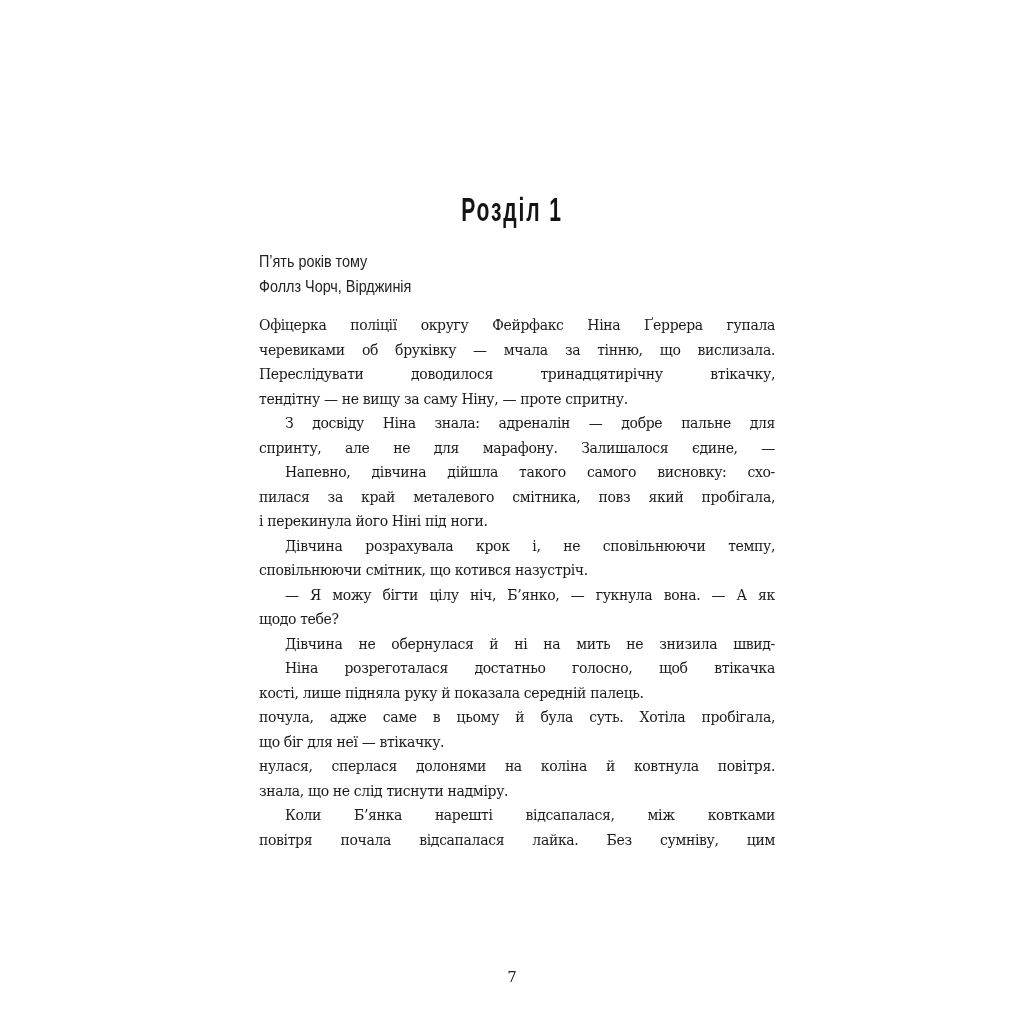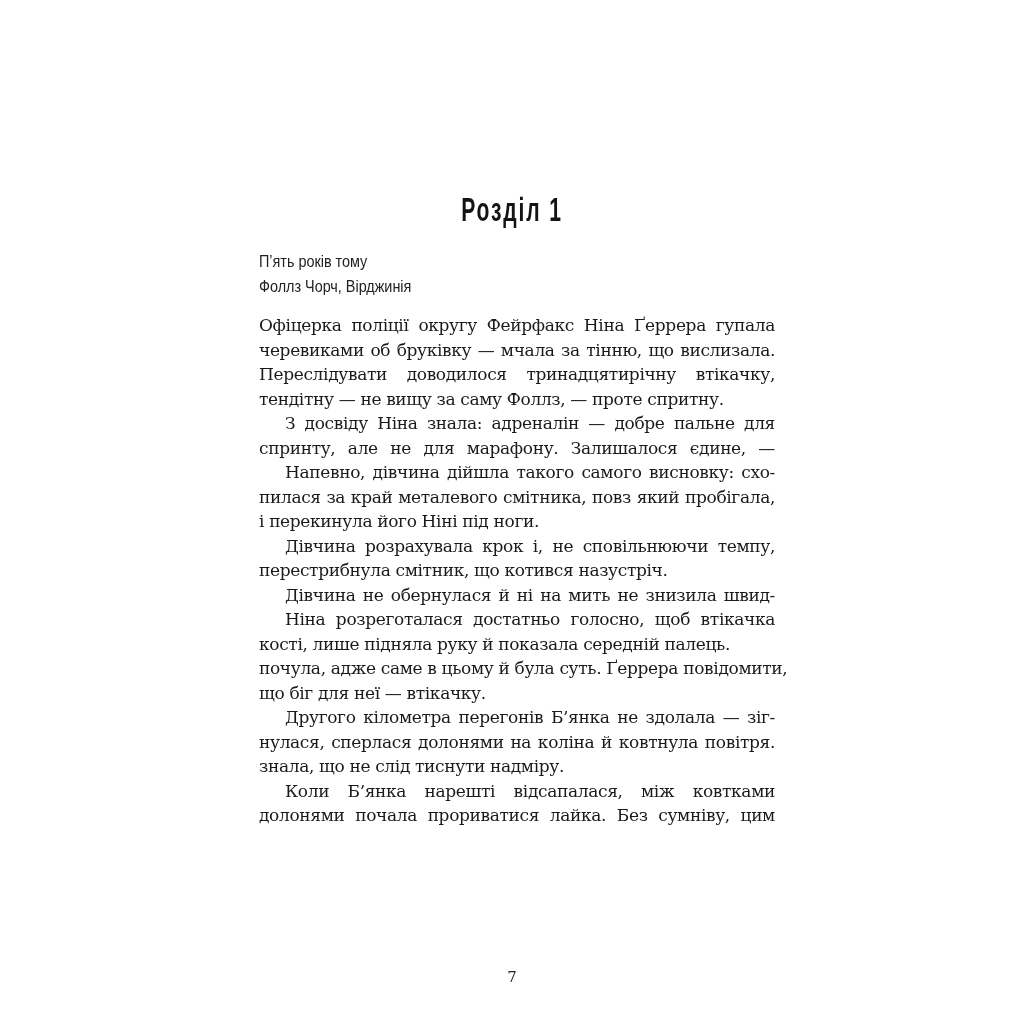--- a/index.html
+++ b/index.html
@@ -15,21 +15,21 @@
     }
     .meta {
       position: absolute; left: 259px; top: 250px; width: 520px;
       font-family: "Liberation Sans", sans-serif;
       font-size: 16px; color: #222; line-height: 24.5px;
       transform: scaleX(0.9); transform-origin: 0 0;
     }
     .body-text {
       position: absolute; left: 259px; top: 313px; width: 516px;
       font-family: "DejaVu Serif", serif;
-      font-size: 17px; color: #1a1a1a;
+      font-size: 14px; color: #1a1a1a;
     }
     .ln {
       display: block; height: 24.5px; line-height: 24.5px;
       text-align: justify; text-align-last: justify;
       white-space: nowrap; overflow: visible;
       letter-spacing: -0.35px;
     }
     .ln.last { text-align-last: left; }
     .ln.indent { padding-left: 26px; }
     .page-number {
@@ -47,35 +47,36 @@
 
   <div class="meta">
     <div>П’ять років тому</div>
     <div>Фоллз Чорч, Вірджинія</div>
   </div>
 
   <div class="body-text">
     <span class="ln">Офіцерка поліції округу Фейрфакс Ніна Ґеррера гупала</span>
     <span class="ln">черевиками об бруківку — мчала за тінню, що вислизала.</span>
     <span class="ln">Переслідувати доводилося тринадцятирічну втікачку,</span>
-    <span class="ln last">тендітну — не вищу за саму Фоллз, — проте спритну.</span>
+    <span class="ln last">тендітну — не вищу за саму Ніну, — проте спритну.</span>
     <span class="ln indent">З досвіду Ніна знала: адреналін — добре пальне для</span>
     <span class="ln">спринту, але не для марафону. Залишалося єдине, —</span>
     <span class="ln indent">Напевно, дівчина дійшла такого самого висновку: схо-</span>
     <span class="ln">пилася за край металевого смітника, повз який пробігала,</span>
     <span class="ln last">і перекинула його Ніні під ноги.</span>
     <span class="ln indent">Дівчина розрахувала крок і, не сповільнюючи темпу,</span>
-    <span class="ln last">перестрибнула смітник, що котився назустріч.</span>
+    <span class="ln last">сповільнюючи смітник, що котився назустріч.</span>
+    <span class="ln indent">— Я можу бігти цілу ніч, Б’янко, — гукнула вона. — А як</span>
+    <span class="ln last">щодо тебе?</span>
     <span class="ln indent">Дівчина не обернулася й ні на мить не знизила швид-</span>
     <span class="ln indent">Ніна розреготалася достатньо голосно, щоб втікачка</span>
     <span class="ln last">кості, лише підняла руку й показала середній палець.</span>
-    <span class="ln">почула, адже саме в цьому й була суть. Ґеррера повідомити,</span>
+    <span class="ln">почула, адже саме в цьому й була суть. Хотіла пробігала,</span>
     <span class="ln last">що біг для неї — втікачку.</span>
-    <span class="ln indent">Другого кілометра перегонів Б’янка не здолала — зіг-</span>
     <span class="ln">нулася, сперлася долонями на коліна й ковтнула повітря.</span>
     <span class="ln last">знала, що не слід тиснути надміру.</span>
     <span class="ln indent">Коли Б’янка нарешті відсапалася, між ковтками</span>
-    <span class="ln">долонями почала прориватися лайка. Без сумніву, цим</span>
+    <span class="ln">повітря почала відсапалася лайка. Без сумніву, цим</span>
   </div>
 
   <div class="page-number">7</div>
 
 </div>
 
 </body></html>

